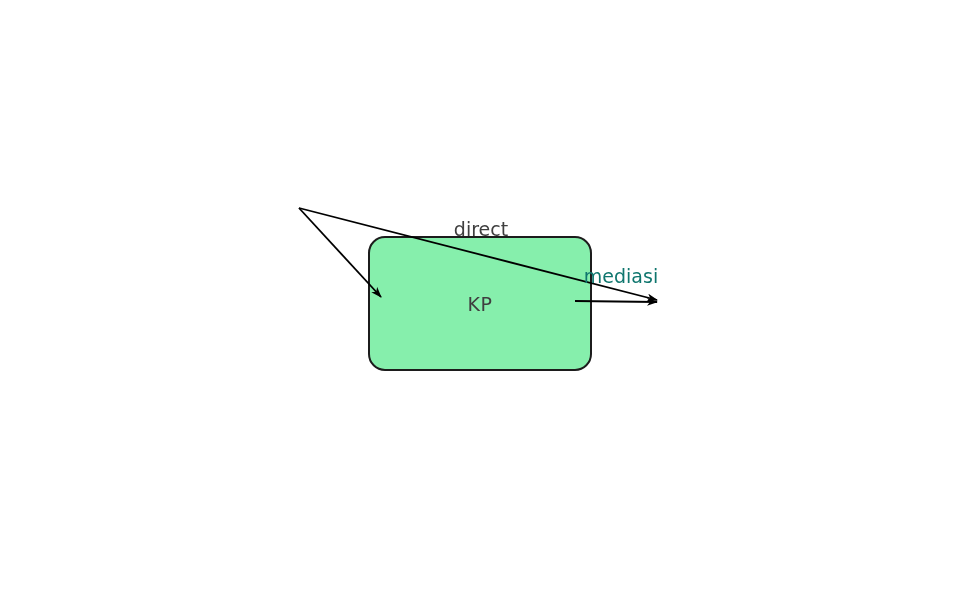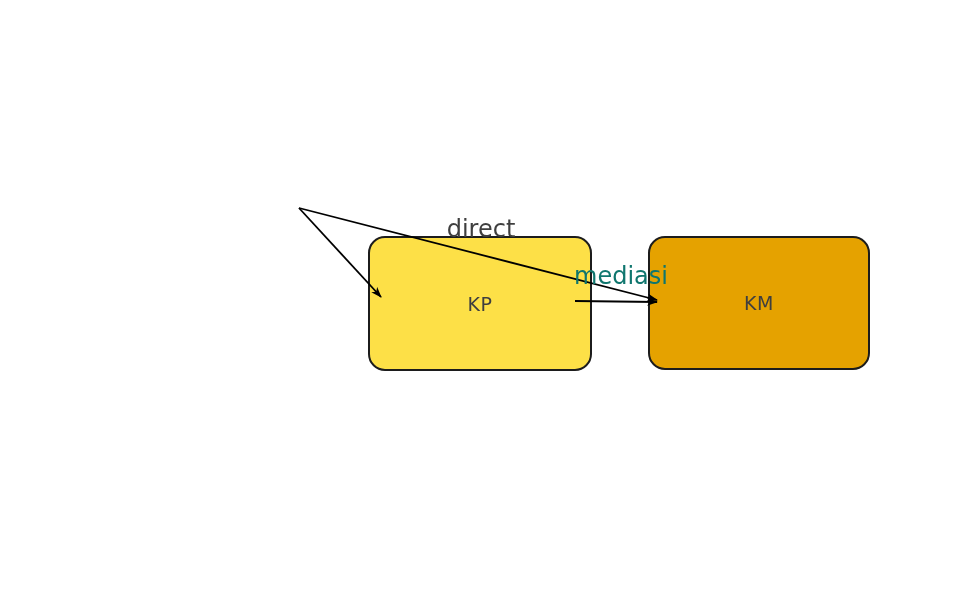--- a/index.html
+++ b/index.html
@@ -34,38 +34,35 @@
     left: 0;
     top: 0;
     width: 959px;
     height: 607px;
     z-index: 2;
     pointer-events: none;
   }
   .edge-label {
     position: absolute;
     transform: translate(-50%, -50%);
-    font-size: 24px;
+    font-size: 19px;
     white-space: nowrap;
     z-index: 3;
   }
 </style>
 </head>
 <body>
 
 <div class="canvas" style="background: rgb(255, 255, 255);">
 
 
-  <div class="node" style="left: 368px; top: 236px; width: 224px; height: 135px; background: #fde047; border-color: rgb(28, 28, 28);">
+  <div class="node" style="left: 368px; top: 236px; width: 224px; height: 135px; background: #86efac; border-color: rgb(28, 28, 28);">
     <span class="node-label" style="color: rgb(63, 63, 63);">KP</span>
   </div>
 
-  <div class="node" style="left: 648px; top: 236px; width: 222px; height: 134px; background: rgb(229, 162, 0); border-color: rgb(28, 28, 28);">
-    <span class="node-label" style="color: rgb(63, 63, 63);">KM</span>
-  </div>
 
   <svg id="edge-layer" viewBox="0 0 959 607" xmlns="http://www.w3.org/2000/svg">
     <defs>
       <marker id="arrowhead" markerUnits="userSpaceOnUse" markerWidth="12" markerHeight="10" refX="10" refY="4" orient="auto">
         <path d="M0,0 L11,4 L0,8 L3,4 Z" fill="#000000"></path>
       </marker>
     </defs>
   <line x1="299" y1="208" x2="381" y2="297" stroke="#000000" stroke-width="1.8" marker-end="url(#arrowhead)"></line>
       <line x1="299" y1="208" x2="657" y2="300" stroke="#000000" stroke-width="1.8" marker-end="url(#arrowhead)"></line>
       <line x1="575" y1="301" x2="657" y2="302" stroke="#000000" stroke-width="1.8" marker-end="url(#arrowhead)"></line>

